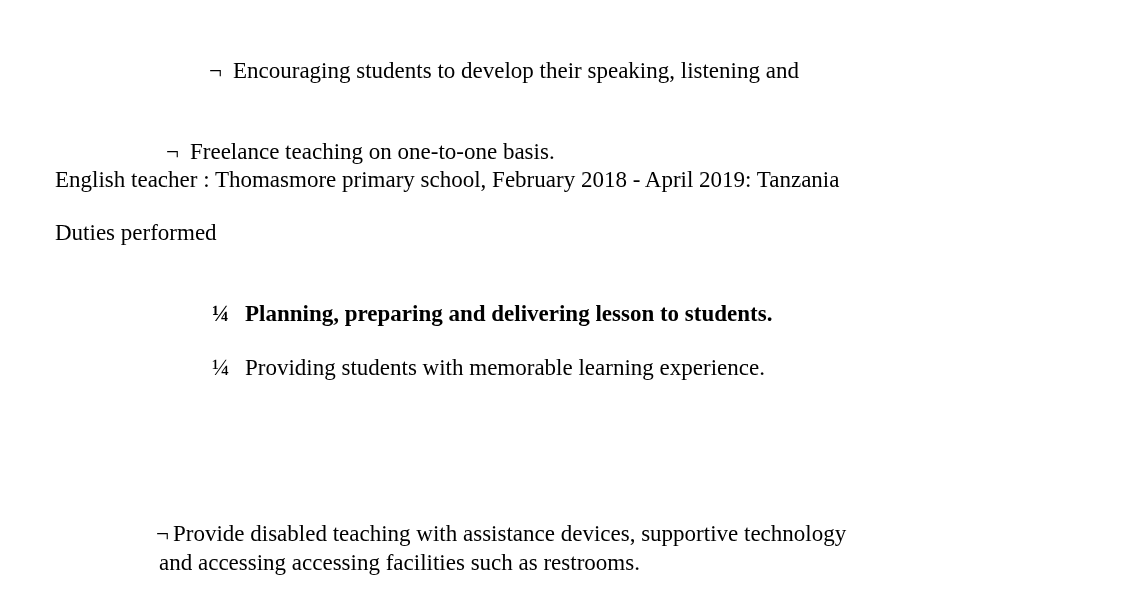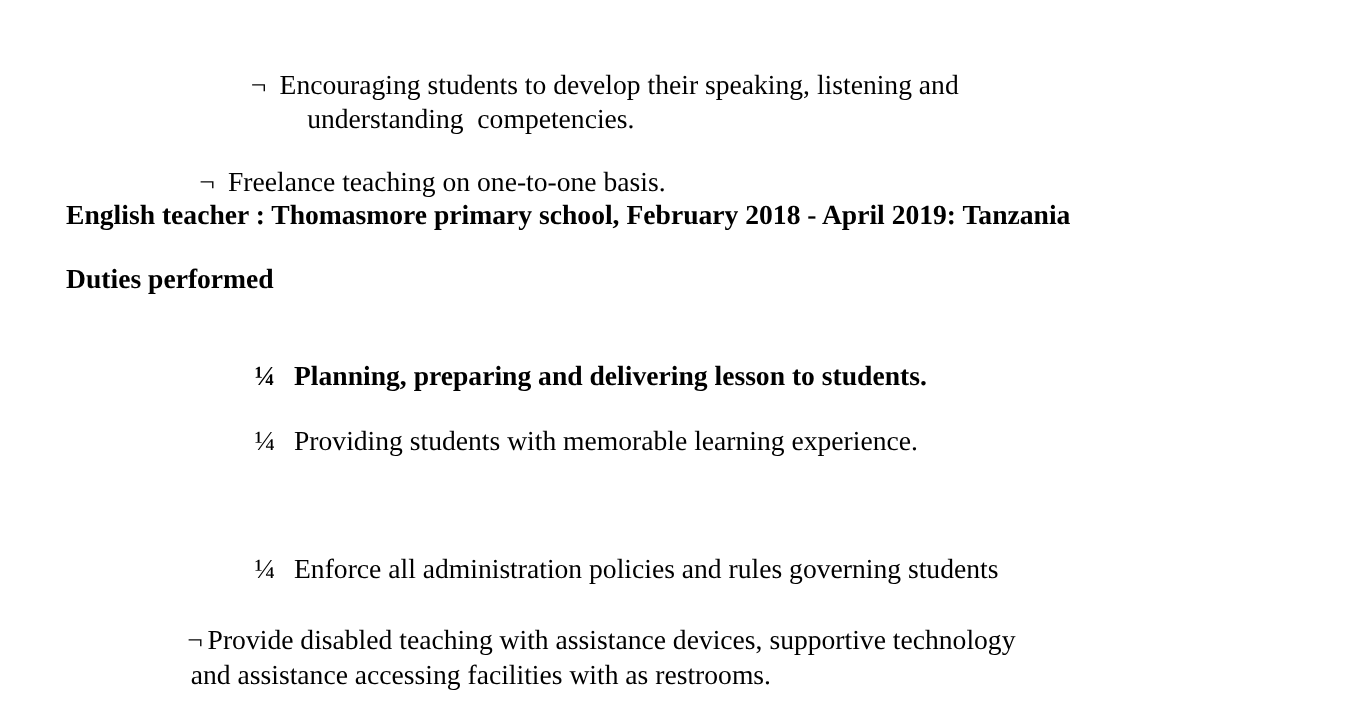--- a/index.html
+++ b/index.html
@@ -15,61 +15,55 @@
     background: #ffffff;
     overflow: hidden;
   }
   .line {
     position: absolute;
     font-size: 23px;
     line-height: 28px;
     white-space: pre;
     color: #000000;
   }
-  .bold { font-weight: bold; }
+  .bold { font-weight: normal; }
   .marker { display: inline-block; }
   .neg-marker { margin-right: 11px; }
   .neg-marker-tight { margin-right: 4px; }
   .quarter-marker { width: 33px; }
 </style>
 </head>
 <body>
 
 <div class="page">
 
   <div class="line" style="left:186px; top:29px;">
     <span class="marker neg-marker">¬</span><span>Encouraging students to develop their speaking, listening and</span>
   </div>
 
-  <div class="line" style="left:233px; top:58px;">
-    <span>understanding  competencies.</span>
-  </div>
 
   <div class="line" style="left:143px; top:110px;">
     <span class="marker neg-marker">¬</span><span>Freelance teaching on one-to-one basis.</span>
   </div>
 
   <div class="line bold" style="left:55px; top:166px;">English teacher : Thomasmore primary school, February 2018 - April 2019: Tanzania</div>
 
   <div class="line bold" style="left:55px; top:219px;">Duties performed</div>
 
   <div class="line" style="left:189px; top:272px;font-weight:bold;">
     <span class="marker quarter-marker">¼</span><span>Planning, preparing and delivering lesson to students.</span>
   </div>
 
   <div class="line" style="left:189px; top:326px;">
     <span class="marker quarter-marker">¼</span><span>Providing students with memorable learning experience.</span>
   </div>
 
 
-  <div class="line" style="left:189px; top:433px;">
-    <span class="marker quarter-marker">¼</span><span>Enforce all administration policies and rules governing students</span>
-  </div>
 
   <div class="line" style="left:133px; top:492px;">
     <span class="marker neg-marker-tight">¬</span><span>Provide disabled teaching with assistance devices, supportive technology</span>
   </div>
 
   <div class="line" style="left:136px; top:521px;">
-    <span>and assistance accessing facilities with as restrooms.</span>
+    <span>and accessing accessing facilities such as restrooms.</span>
   </div>
 
 </div>
 
 </body></html>

